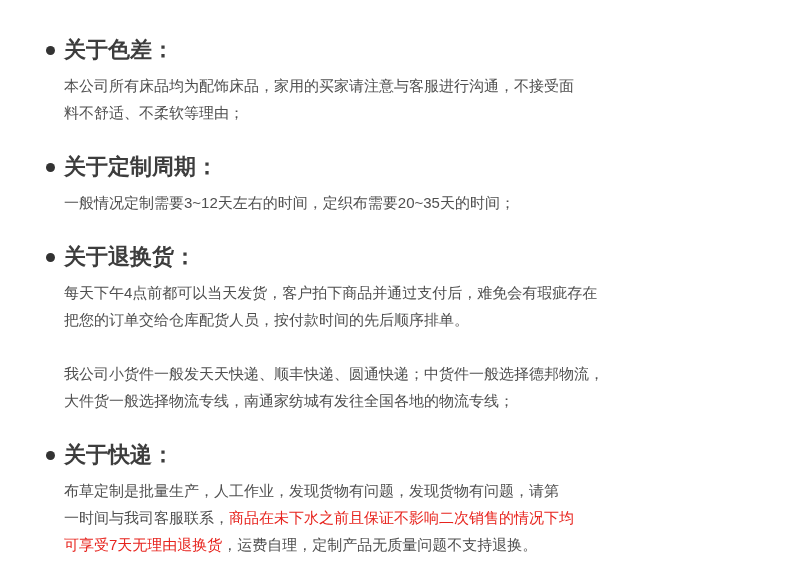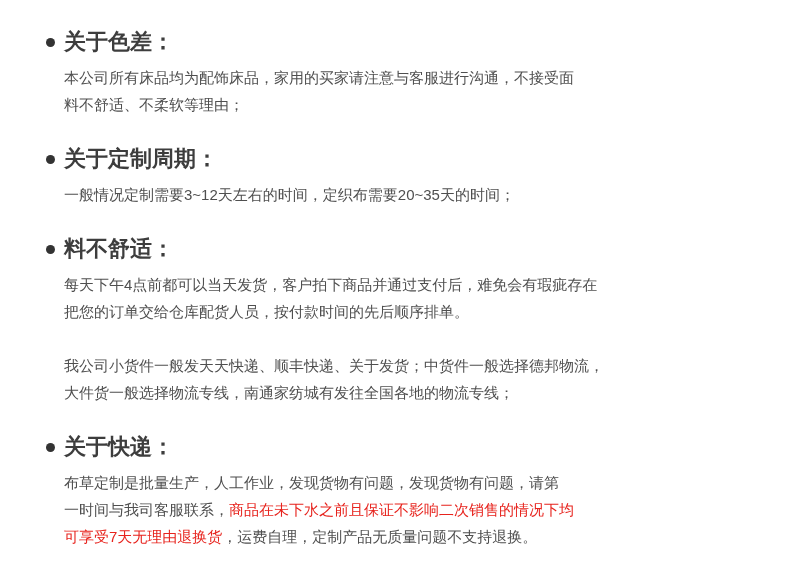--- a/index.html
+++ b/index.html
@@ -5,21 +5,21 @@
     html, body {
       margin: 0;
       padding: 0;
       background: #ffffff;
       font-family: "Liberation Sans", "DejaVu Sans", sans-serif;
     }
     .page {
       width: 660px;
       height: 583px;
       box-sizing: border-box;
-      padding: 28px 26px 0 46px;
+      padding: 36px 26px 0 46px;
       background: #ffffff;
       overflow: hidden;
     }
     .notes {
       list-style: none;
       margin: 0;
       padding: 0;
     }
     .note-section {
       margin-bottom: 27px;
@@ -79,28 +79,28 @@
       <div class="heading-row">
         <span class="bullet"></span>
         <h3 class="heading">关于定制周期：</h3>
       </div>
       <p class="body">一般情况定制需要3~12天左右的时间，定织布需要20~35天的时间；</p>
     </li>
 
     <li class="note-section">
       <div class="heading-row">
         <span class="bullet"></span>
-        <h3 class="heading">料不舒适：</h3>
+        <h3 class="heading">关于退换货：</h3>
       </div>
       <p class="body">每天下午4点前都可以当天发货，客户拍下商品并通过支付后，难免会有瑕疵存在
 把您的订单交给仓库配货人员，按付款时间的先后顺序排单。</p>
     </li>
 
     <li class="note-section">
-      <p class="body">我公司小货件一般发天天快递、顺丰快递、关于发货；中货件一般选择德邦物流，
+      <p class="body">我公司小货件一般发天天快递、顺丰快递、圆通快递；中货件一般选择德邦物流，
 大件货一般选择物流专线，南通家纺城有发往全国各地的物流专线；</p>
     </li>
 
     <li class="note-section">
       <div class="heading-row">
         <span class="bullet"></span>
         <h3 class="heading">关于快递：</h3>
       </div>
       <p class="body"><span>布草定制是批量生产，人工作业，发现货物有问题，发现货物有问题，请第
 一时间与我司客服联系，</span><span class="red">商品在未下水之前且保证不影响二次销售的情况下均

